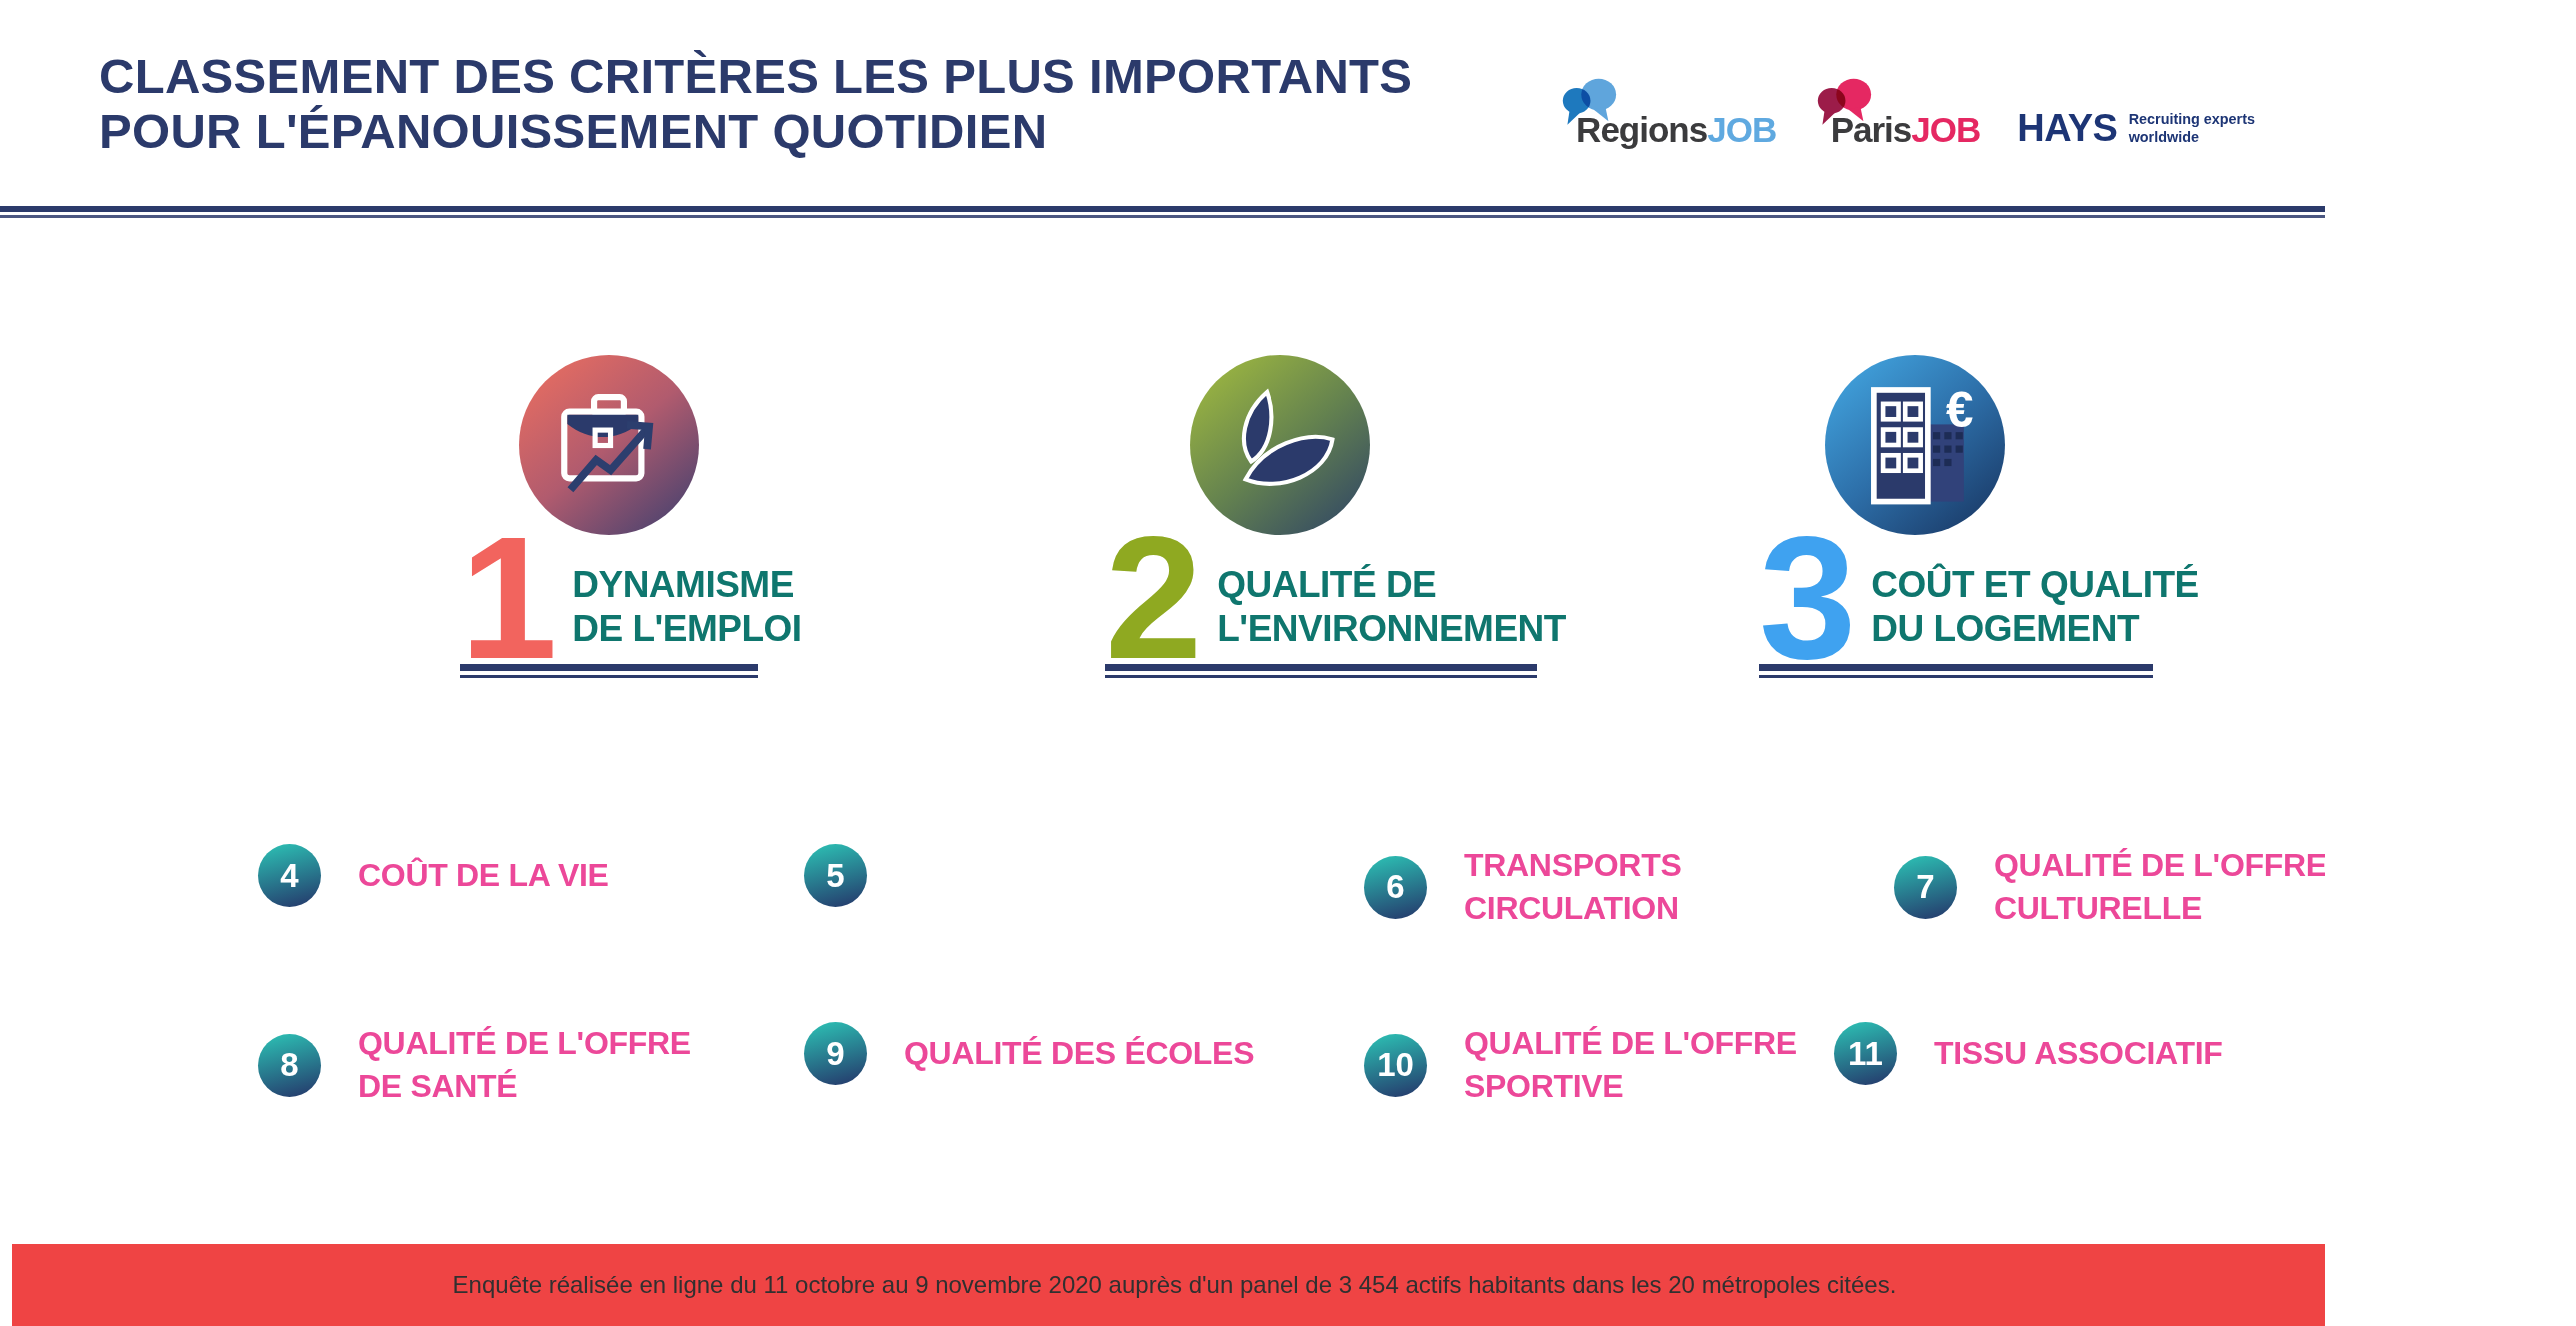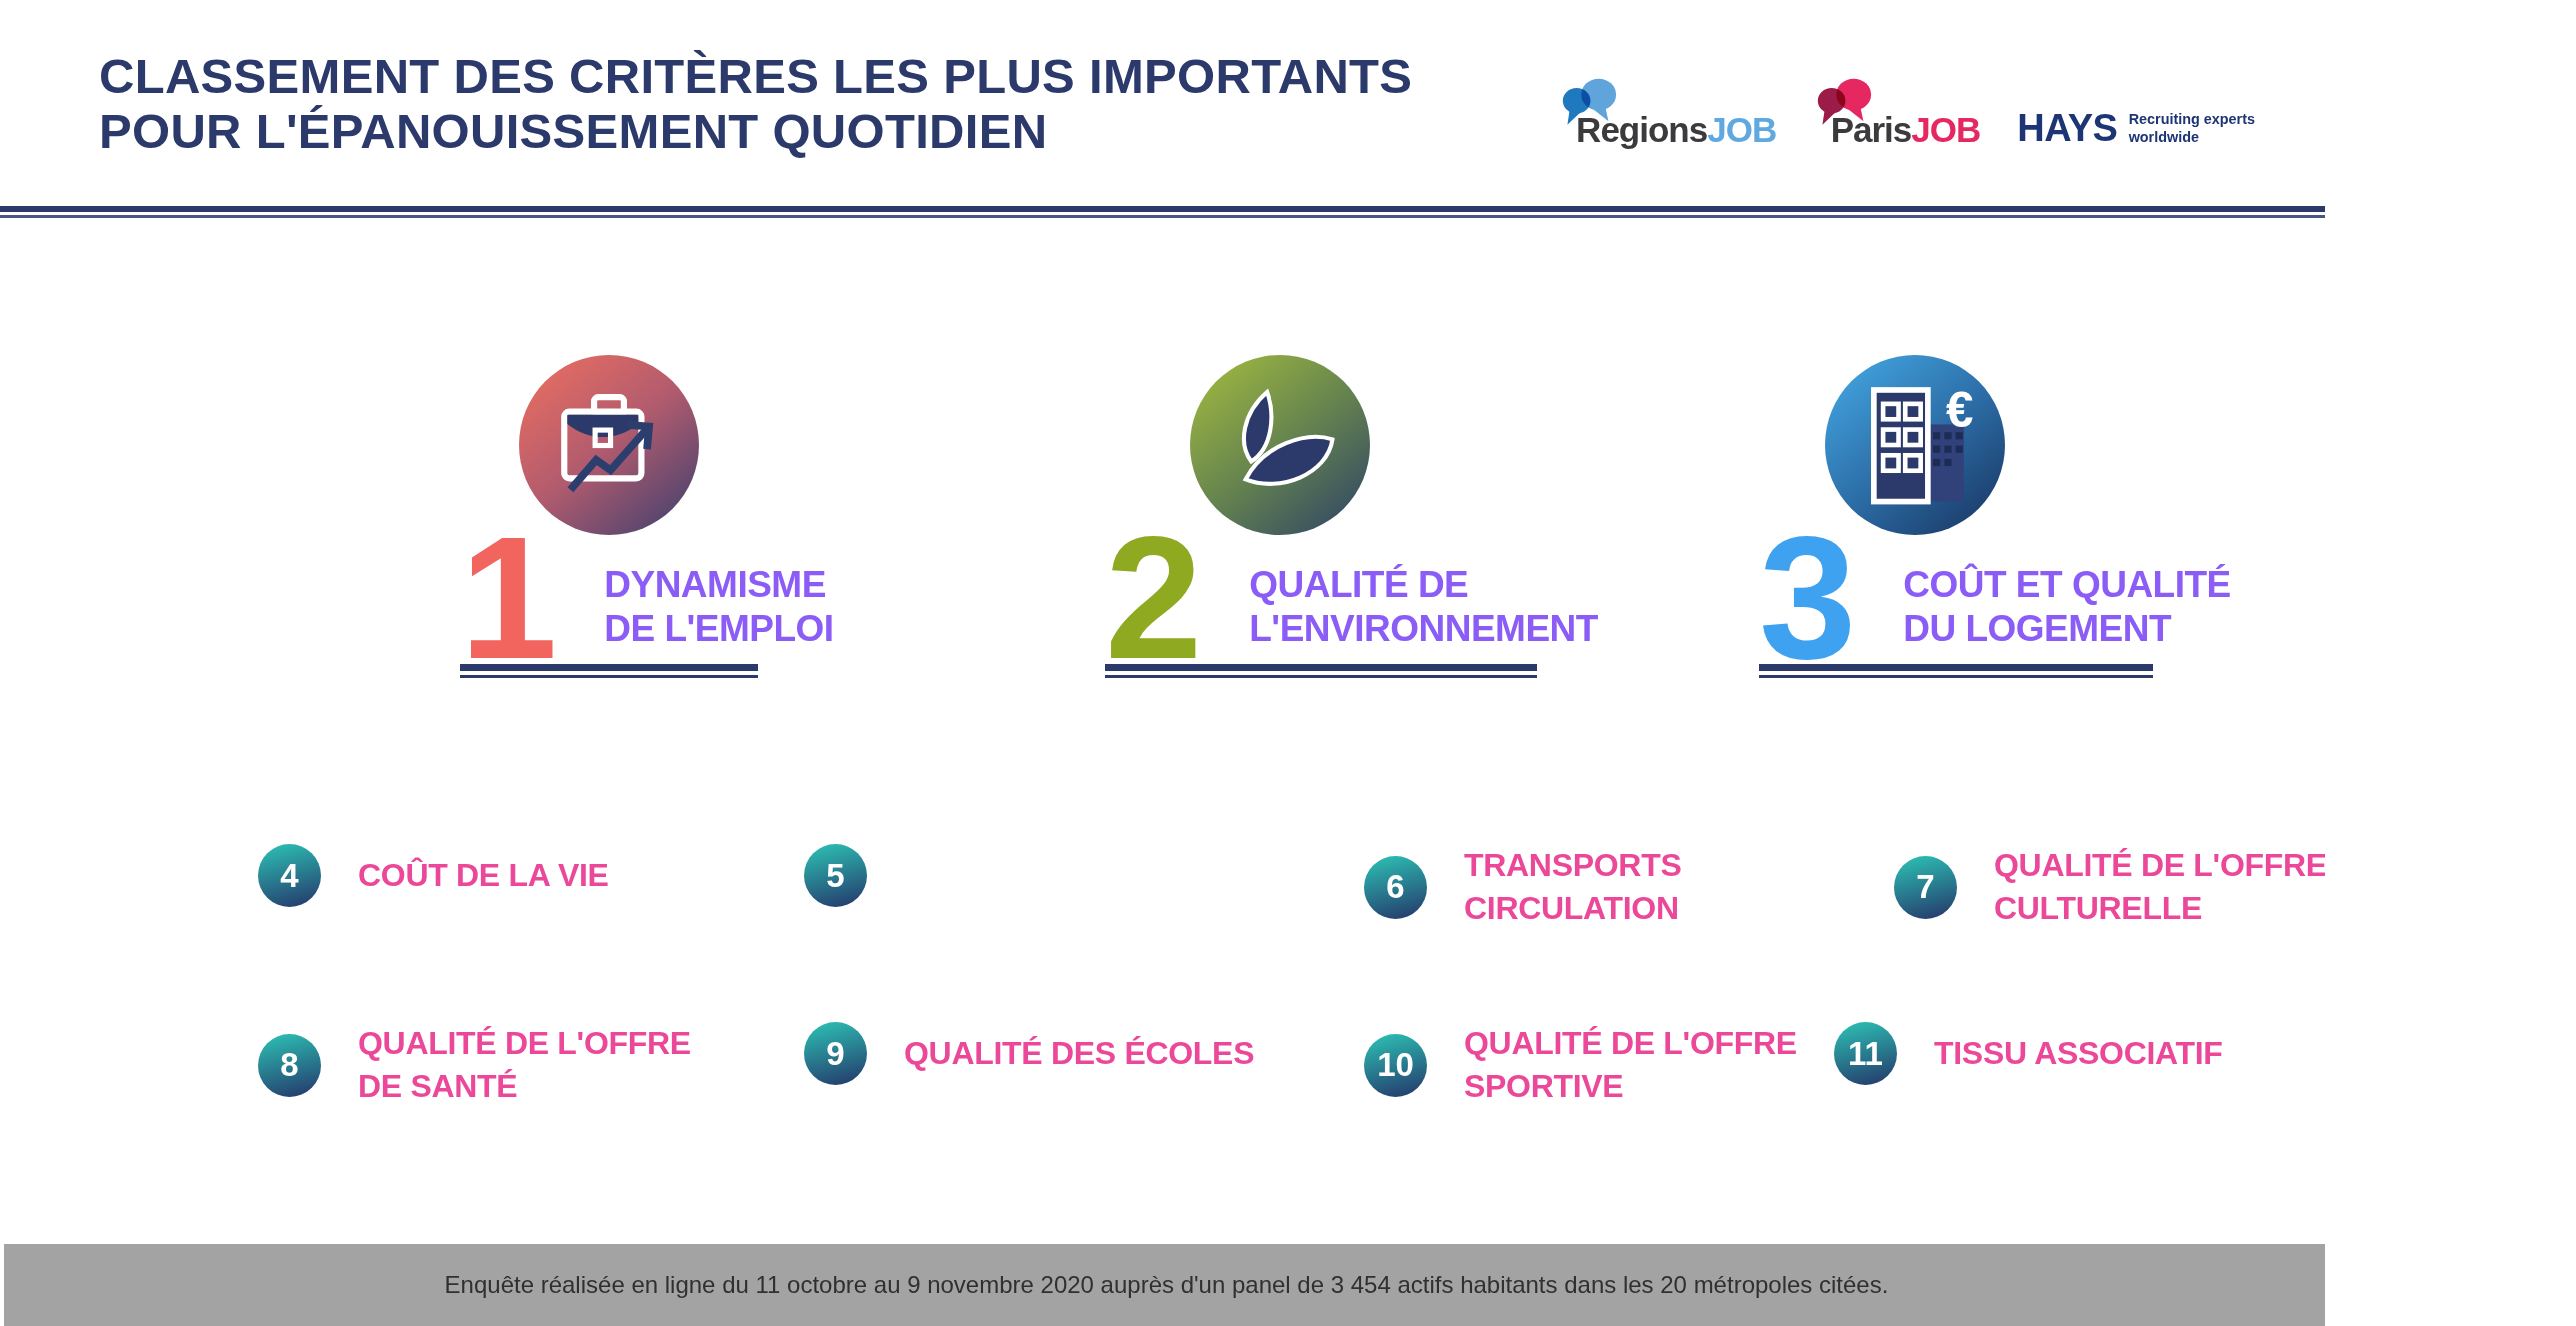--- a/index.html
+++ b/index.html
@@ -27,33 +27,33 @@
   .big-circle{width:180px;height:180px;border-radius:50%;margin:0 auto;}
   .big-circle svg{display:block;width:180px;height:180px;}
   .shiftL{transform:translateX(-41px);}
   .c1{background:linear-gradient(140deg,#F0705F 0%,#B15B6E 50%,#383E6F 100%);}
   .c2{background:linear-gradient(140deg,#A6BF3E 0%,#64824F 52%,#2B4067 100%);}
   .c3{background:linear-gradient(140deg,#45ACE7 0%,#2D6FA9 50%,#17315C 100%);}
   .big-row{display:flex;align-items:flex-end;gap:18px;margin-top:-3.1px;}
   .big-rank{font-size:175px;line-height:131px;font-weight:700;letter-spacing:-3.1px;}
   .coral{color:#F2645E;} .olive{color:#8FA921;} .sky{color:#3FA2F0;}
   .big-label{font-size:37px;font-weight:700;line-height:1.18;letter-spacing:-0.5px;
-             color:#8b5cf6;margin-bottom:12.4px;white-space:nowrap;margin-left:32px;}
+             color:#0f766e;margin-bottom:12.4px;white-space:nowrap;}
   .tr{height:6.7px;background:#2B3A6B;margin-top:1px;}
   .tn{height:2.6px;background:#2B3A6B;margin-top:4.6px;}
   
   .small-item{position:absolute;display:flex;align-items:center;gap:37px;}
   .small-circle{flex:0 0 auto;width:63px;height:63px;border-radius:50%;
     background:linear-gradient(165deg,#2CB9B0 8%,#25406F 92%);
     color:#fff;font-size:33px;font-weight:700;display:flex;align-items:center;justify-content:center;}
   .small-label{font-size:32px;font-weight:700;line-height:1.35;letter-spacing:-0.3px;
                color:#ec4899;white-space:nowrap;}
   .small-label div:empty{display:none;}
   
-  .footer{position:absolute;left:4px;top:1244px;width:100%;height:82px;background:#a3a3a3;
+  .footer{position:absolute;left:12px;top:1244px;width:100%;height:82px;background:#ef4444;
           display:flex;align-items:center;justify-content:center;}
   .footer-note{font-size:24px;color:#303030;}
 </style>
 </head>
 <body>
 
 <div class="canvas">
 
   <div class="title">
     <div>CLASSEMENT DES CRITÈRES LES PLUS IMPORTANTS</div>

